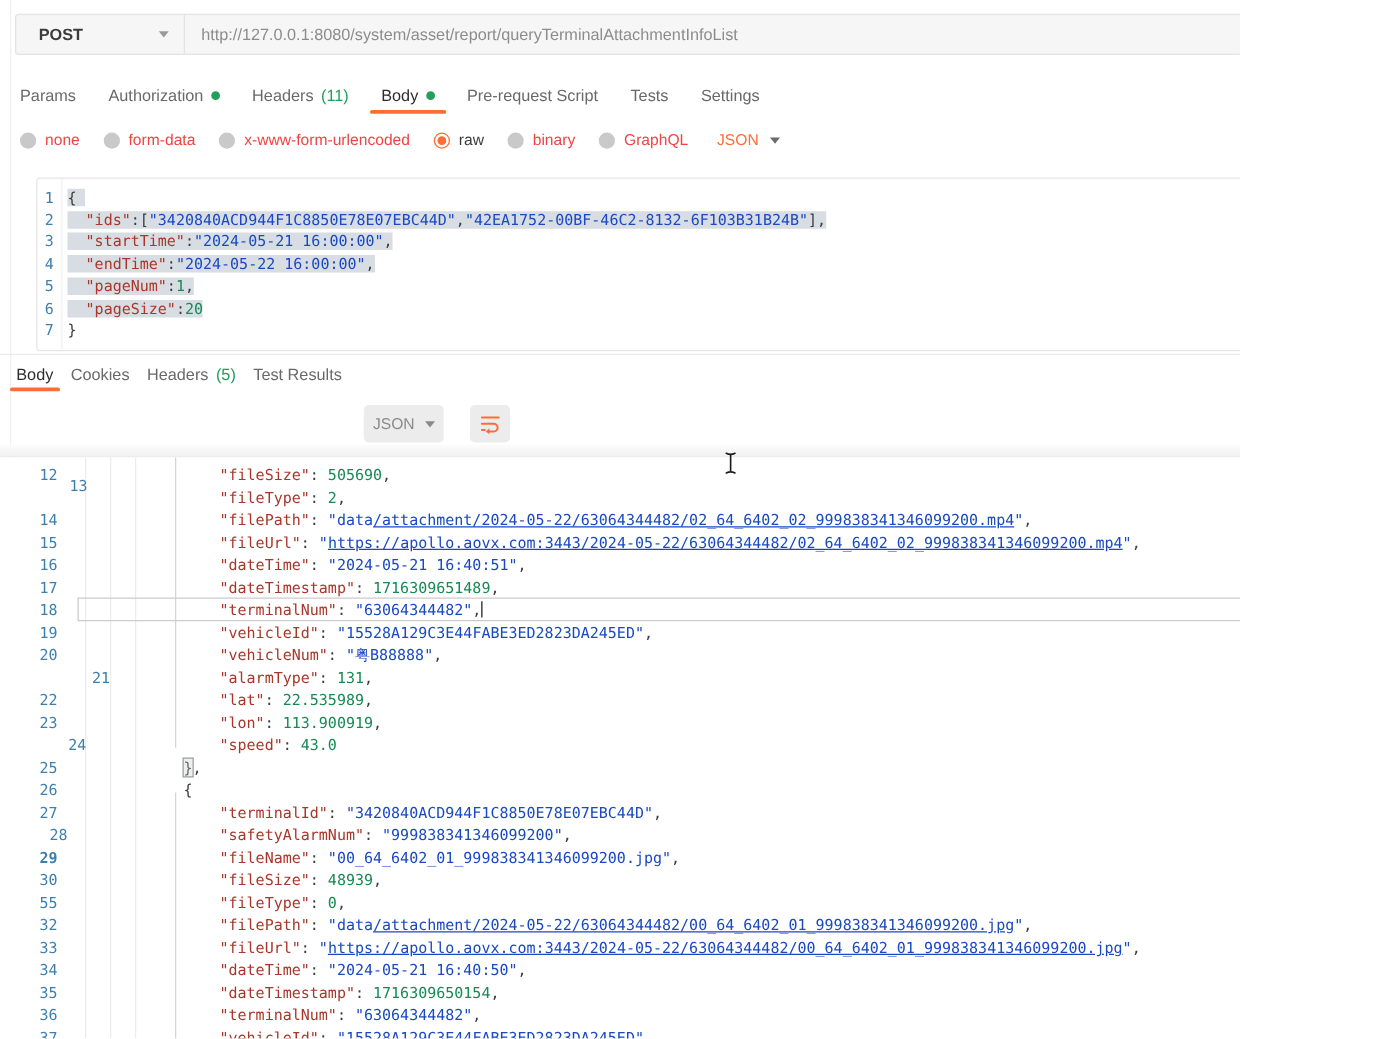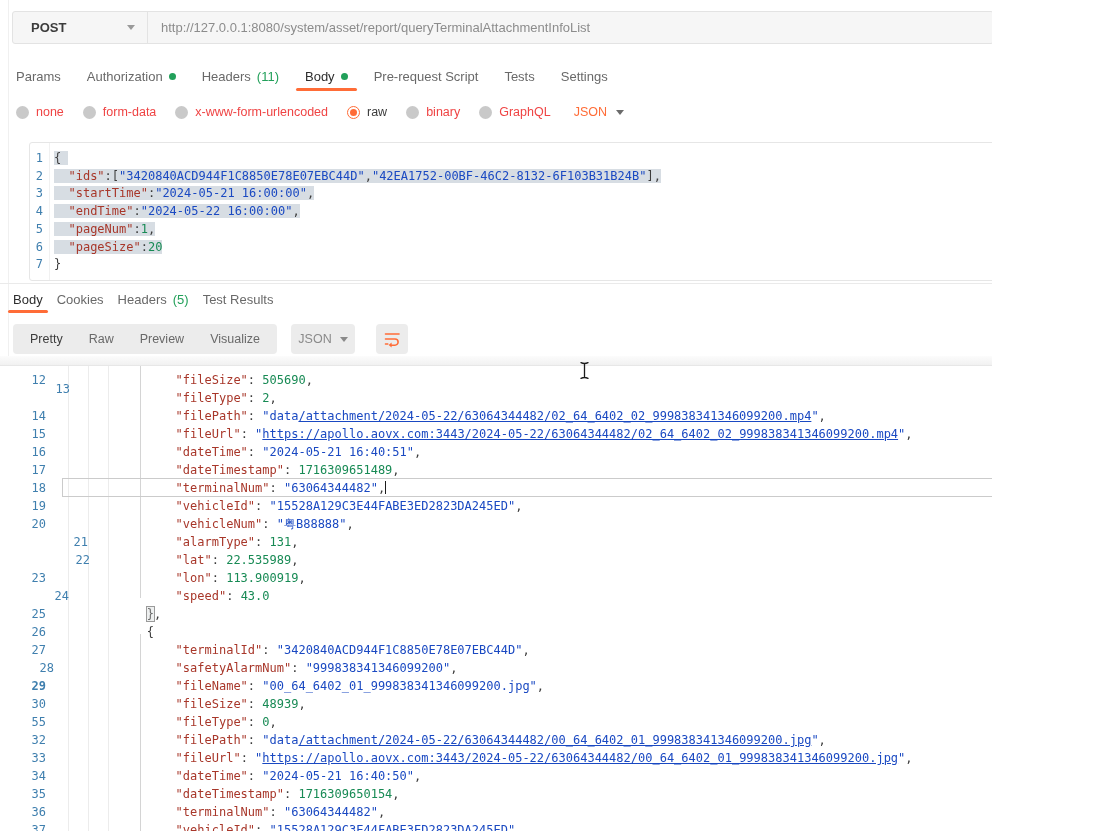--- a/index.html
+++ b/index.html
@@ -203,26 +203,20 @@
   <div class="status-area">
     <svg width="16" height="16" viewBox="0 0 16 16">
       <circle cx="8" cy="8" r="6.4" fill="none" stroke="#8a8a8a" stroke-width="1.1"></circle>
       <ellipse cx="8" cy="8" rx="2.9" ry="6.4" fill="none" stroke="#8a8a8a" stroke-width="1.1"></ellipse>
       <line x1="1.6" y1="8" x2="14.4" y2="8" stroke="#8a8a8a" stroke-width="1.1"></line>
     </svg>
     <span>Status:</span>
     <span class="status-val">200 OK</span>
   </div>
 
-  <div class="seg" id="resp-views">
-      <div class="view active">Pretty</div>
-      <div class="view">Raw</div>
-      <div class="view">Preview</div>
-      <div class="view">Visualize</div>
-    </div>
   <div class="json-box">
     <span>JSON</span>
     <span class="caret"></span>
   </div>
   <div class="wrap-box">
     <svg width="17" height="17" viewBox="0 0 17 17">
       <path d="M1.5 3 H15" stroke="#ff6c37" stroke-width="1.6" fill="none" stroke-linecap="round"></path>
       <path d="M1.5 8 H11 a3.1 3.1 0 0 1 0 6.2 H7.2" stroke="#ff6c37" stroke-width="1.6" fill="none" stroke-linecap="round"></path>
       <path d="M7.6 11.6 L4.6 14.1 L7.6 16.4 Z" fill="#ff6c37"></path>
       <path d="M1.5 13 H3.8" stroke="#ff6c37" stroke-width="1.6" fill="none" stroke-linecap="round"></path>
@@ -251,21 +245,21 @@
       <div class="cline rs-code" style="top: 95px;"><span>                </span><span class="t-key">"dateTimestamp"</span><span class="t-pun">: </span><span class="t-num">1716309651489</span><span class="t-pun">,</span></div>
       <div class="active-box" style="top: 112px;"></div>
       <div class="lnum rs-num" style="top: 113px;">18</div>
       <div class="cline rs-code" style="top: 113px;"><span>                </span><span class="t-key">"terminalNum"</span><span class="t-pun">: </span><span class="t-str">"63064344482"</span><span class="t-pun">,</span><span class="caret-bar"></span></div>
       <div class="lnum rs-num" style="top: 131px; text-align: right;">19</div>
       <div class="cline rs-code" style="top: 131px;"><span>                </span><span class="t-key">"vehicleId"</span><span class="t-pun">: </span><span class="t-str">"15528A129C3E44FABE3ED2823DA245ED"</span><span class="t-pun">,</span></div>
       <div class="lnum rs-num" style="top: 149px;">20</div>
       <div class="cline rs-code" style="top: 149px;"><span>                </span><span class="t-key">"vehicleNum"</span><span class="t-pun">: </span><span class="t-str">"粤B88888"</span><span class="t-pun">,</span></div>
       <div class="lnum rs-num" style="top: 167px; margin-left: 42px;">21</div>
       <div class="cline rs-code" style="top: 167px;"><span>                </span><span class="t-key">"alarmType"</span><span class="t-pun">: </span><span class="t-num">131</span><span class="t-pun">,</span></div>
-      <div class="lnum rs-num" style="top: 185px; margin-left: 44px;">22</div>
+      <div class="lnum rs-num" style="top: 185px;">22</div>
       <div class="cline rs-code" style="top: 185px;"><span>                </span><span class="t-key">"lat"</span><span class="t-pun">: </span><span class="t-num">22.535989</span><span class="t-pun">,</span></div>
       <div class="lnum rs-num" style="top: 203px;">23</div>
       <div class="cline rs-code" style="top: 203px;"><span>                </span><span class="t-key">"lon"</span><span class="t-pun">: </span><span class="t-num">113.900919</span><span class="t-pun">,</span></div>
       <div class="lnum rs-num" style="top: 221px; margin-left: 23px;">24</div>
       <div class="cline rs-code" style="top: 221px;"><span>                </span><span class="t-key">"speed"</span><span class="t-pun">: </span><span class="t-num">43.0</span></div>
       <div class="lnum rs-num" style="top: 239px;">25</div>
       <div class="cline rs-code" style="top: 239px;"><span>            </span><span class="t-brk">}</span><span class="t-pun">,</span></div>
       <div class="lnum rs-num" style="top: 257px;">26</div>
       <div class="cline rs-code" style="top: 257px;"><span>            </span><span class="t-pun">{</span></div>
       <div class="lnum rs-num" style="top: 275px;">27</div>

